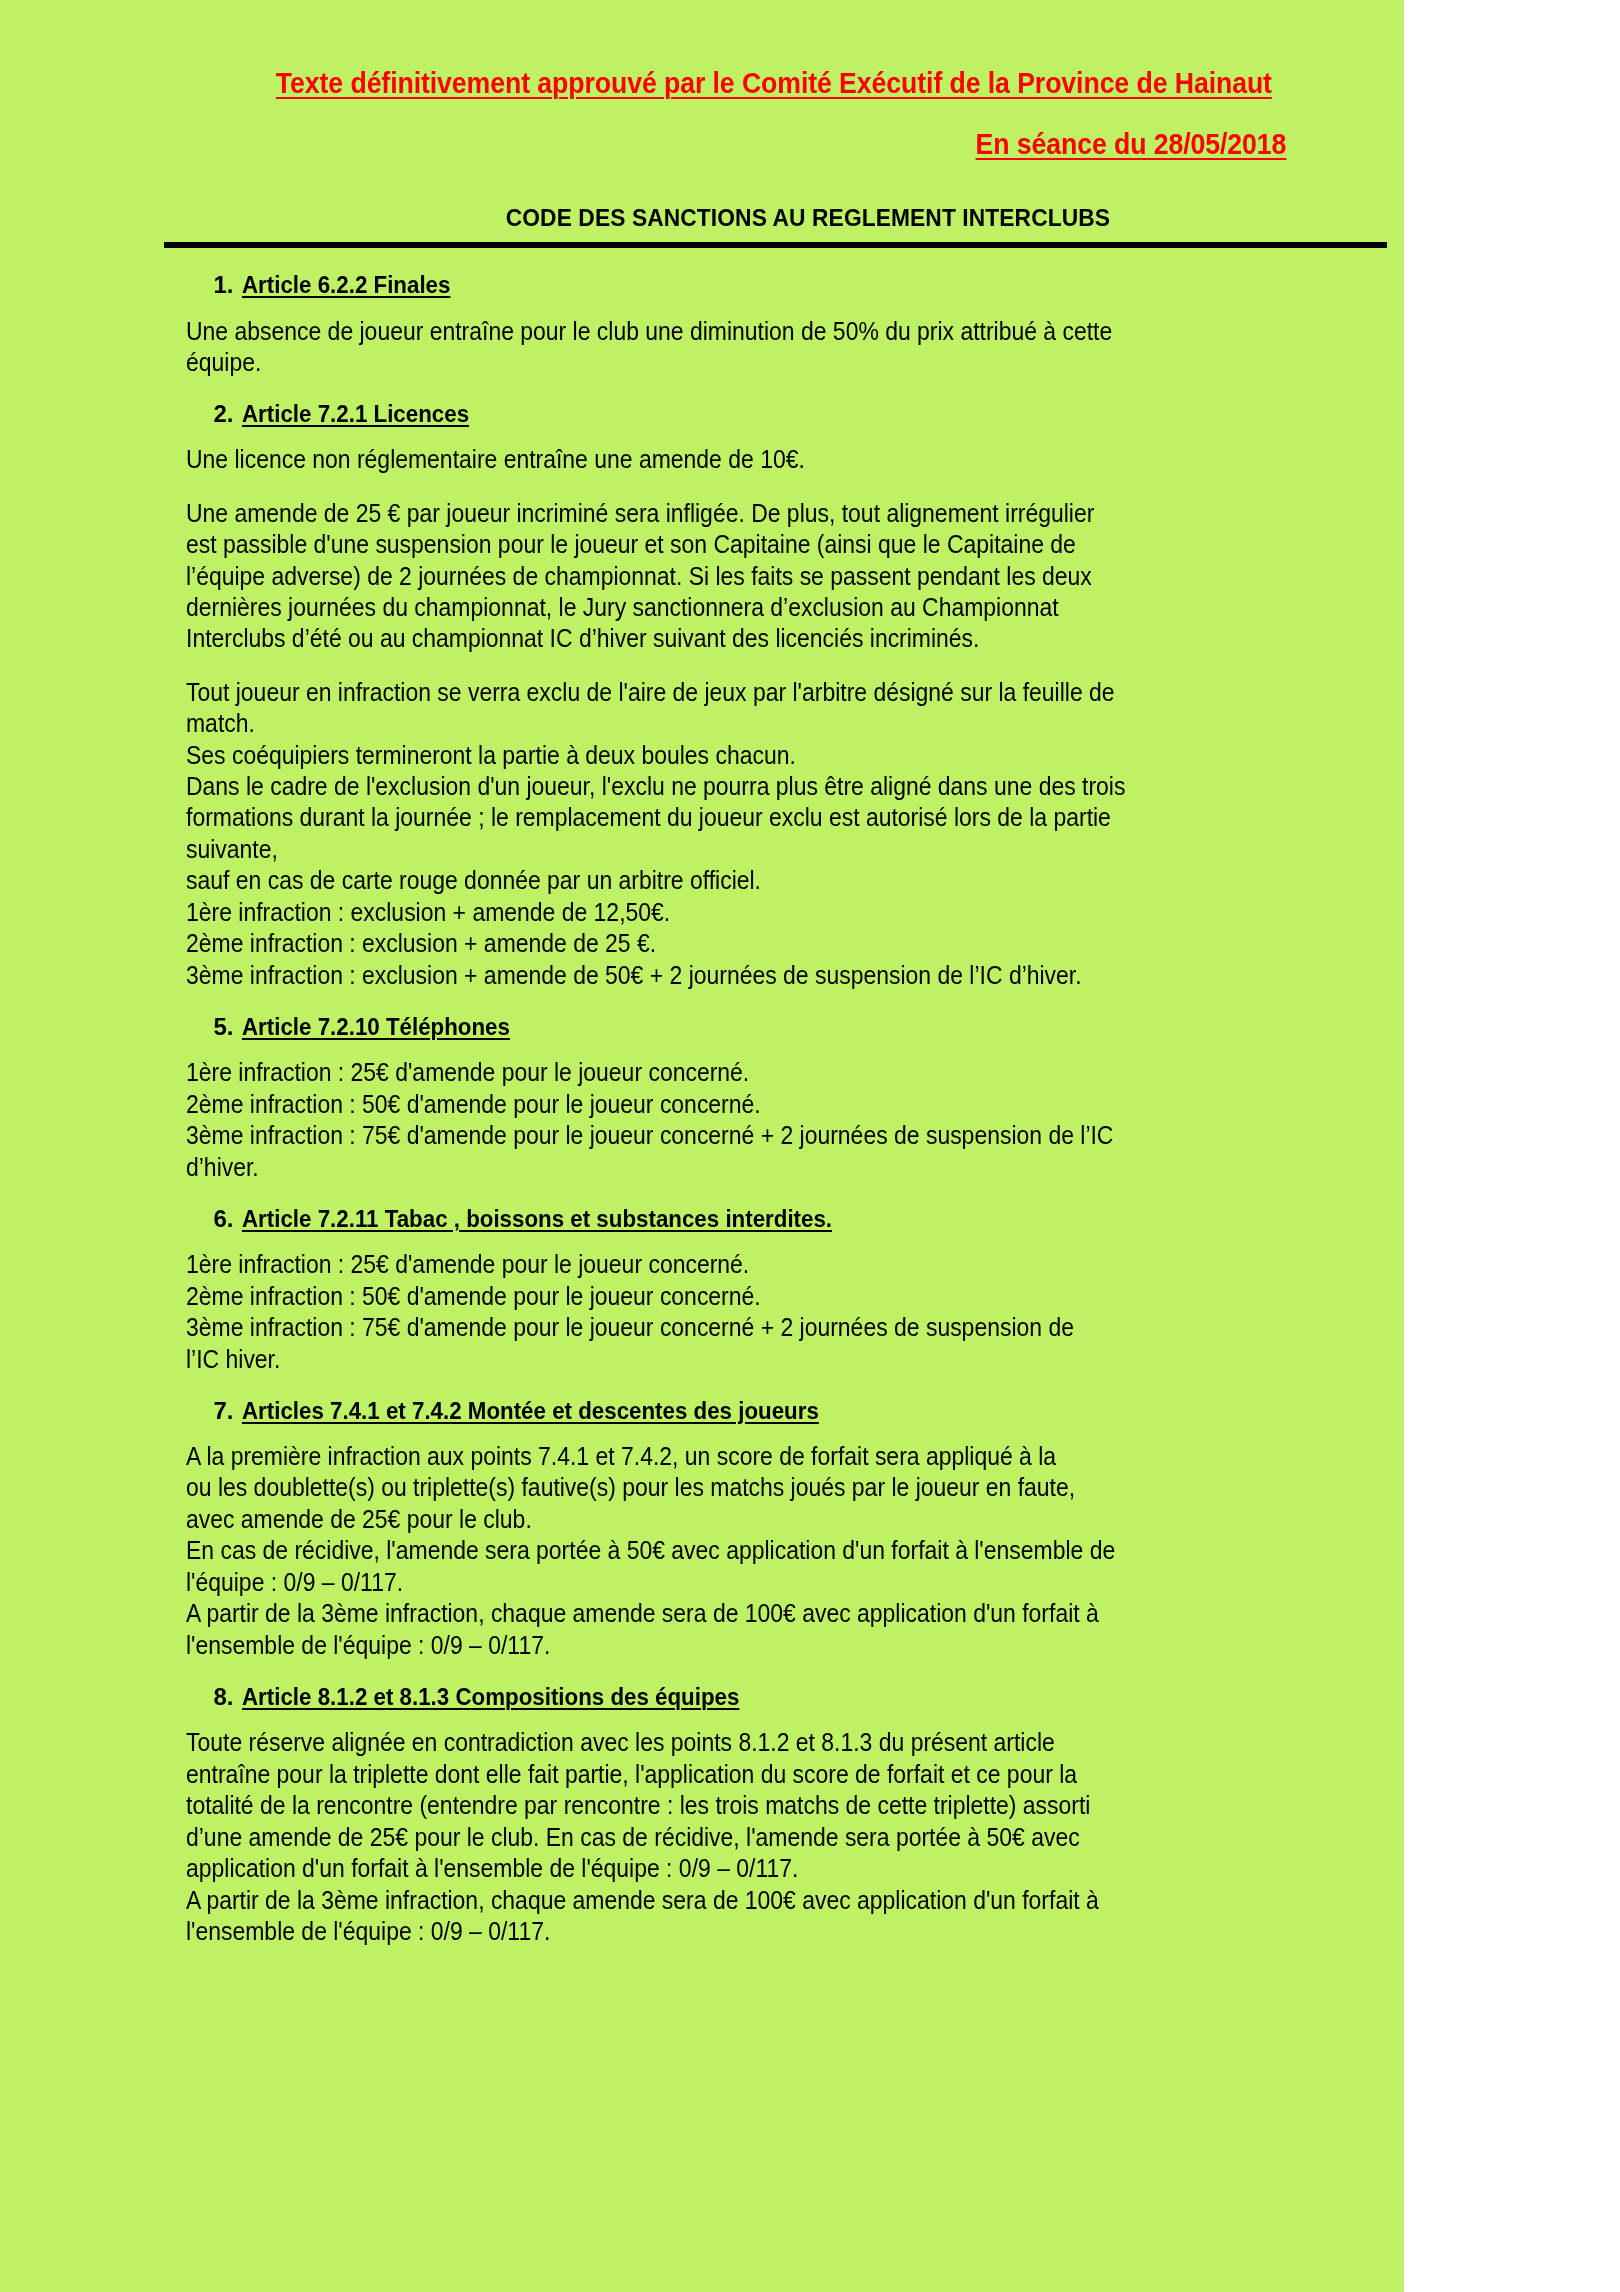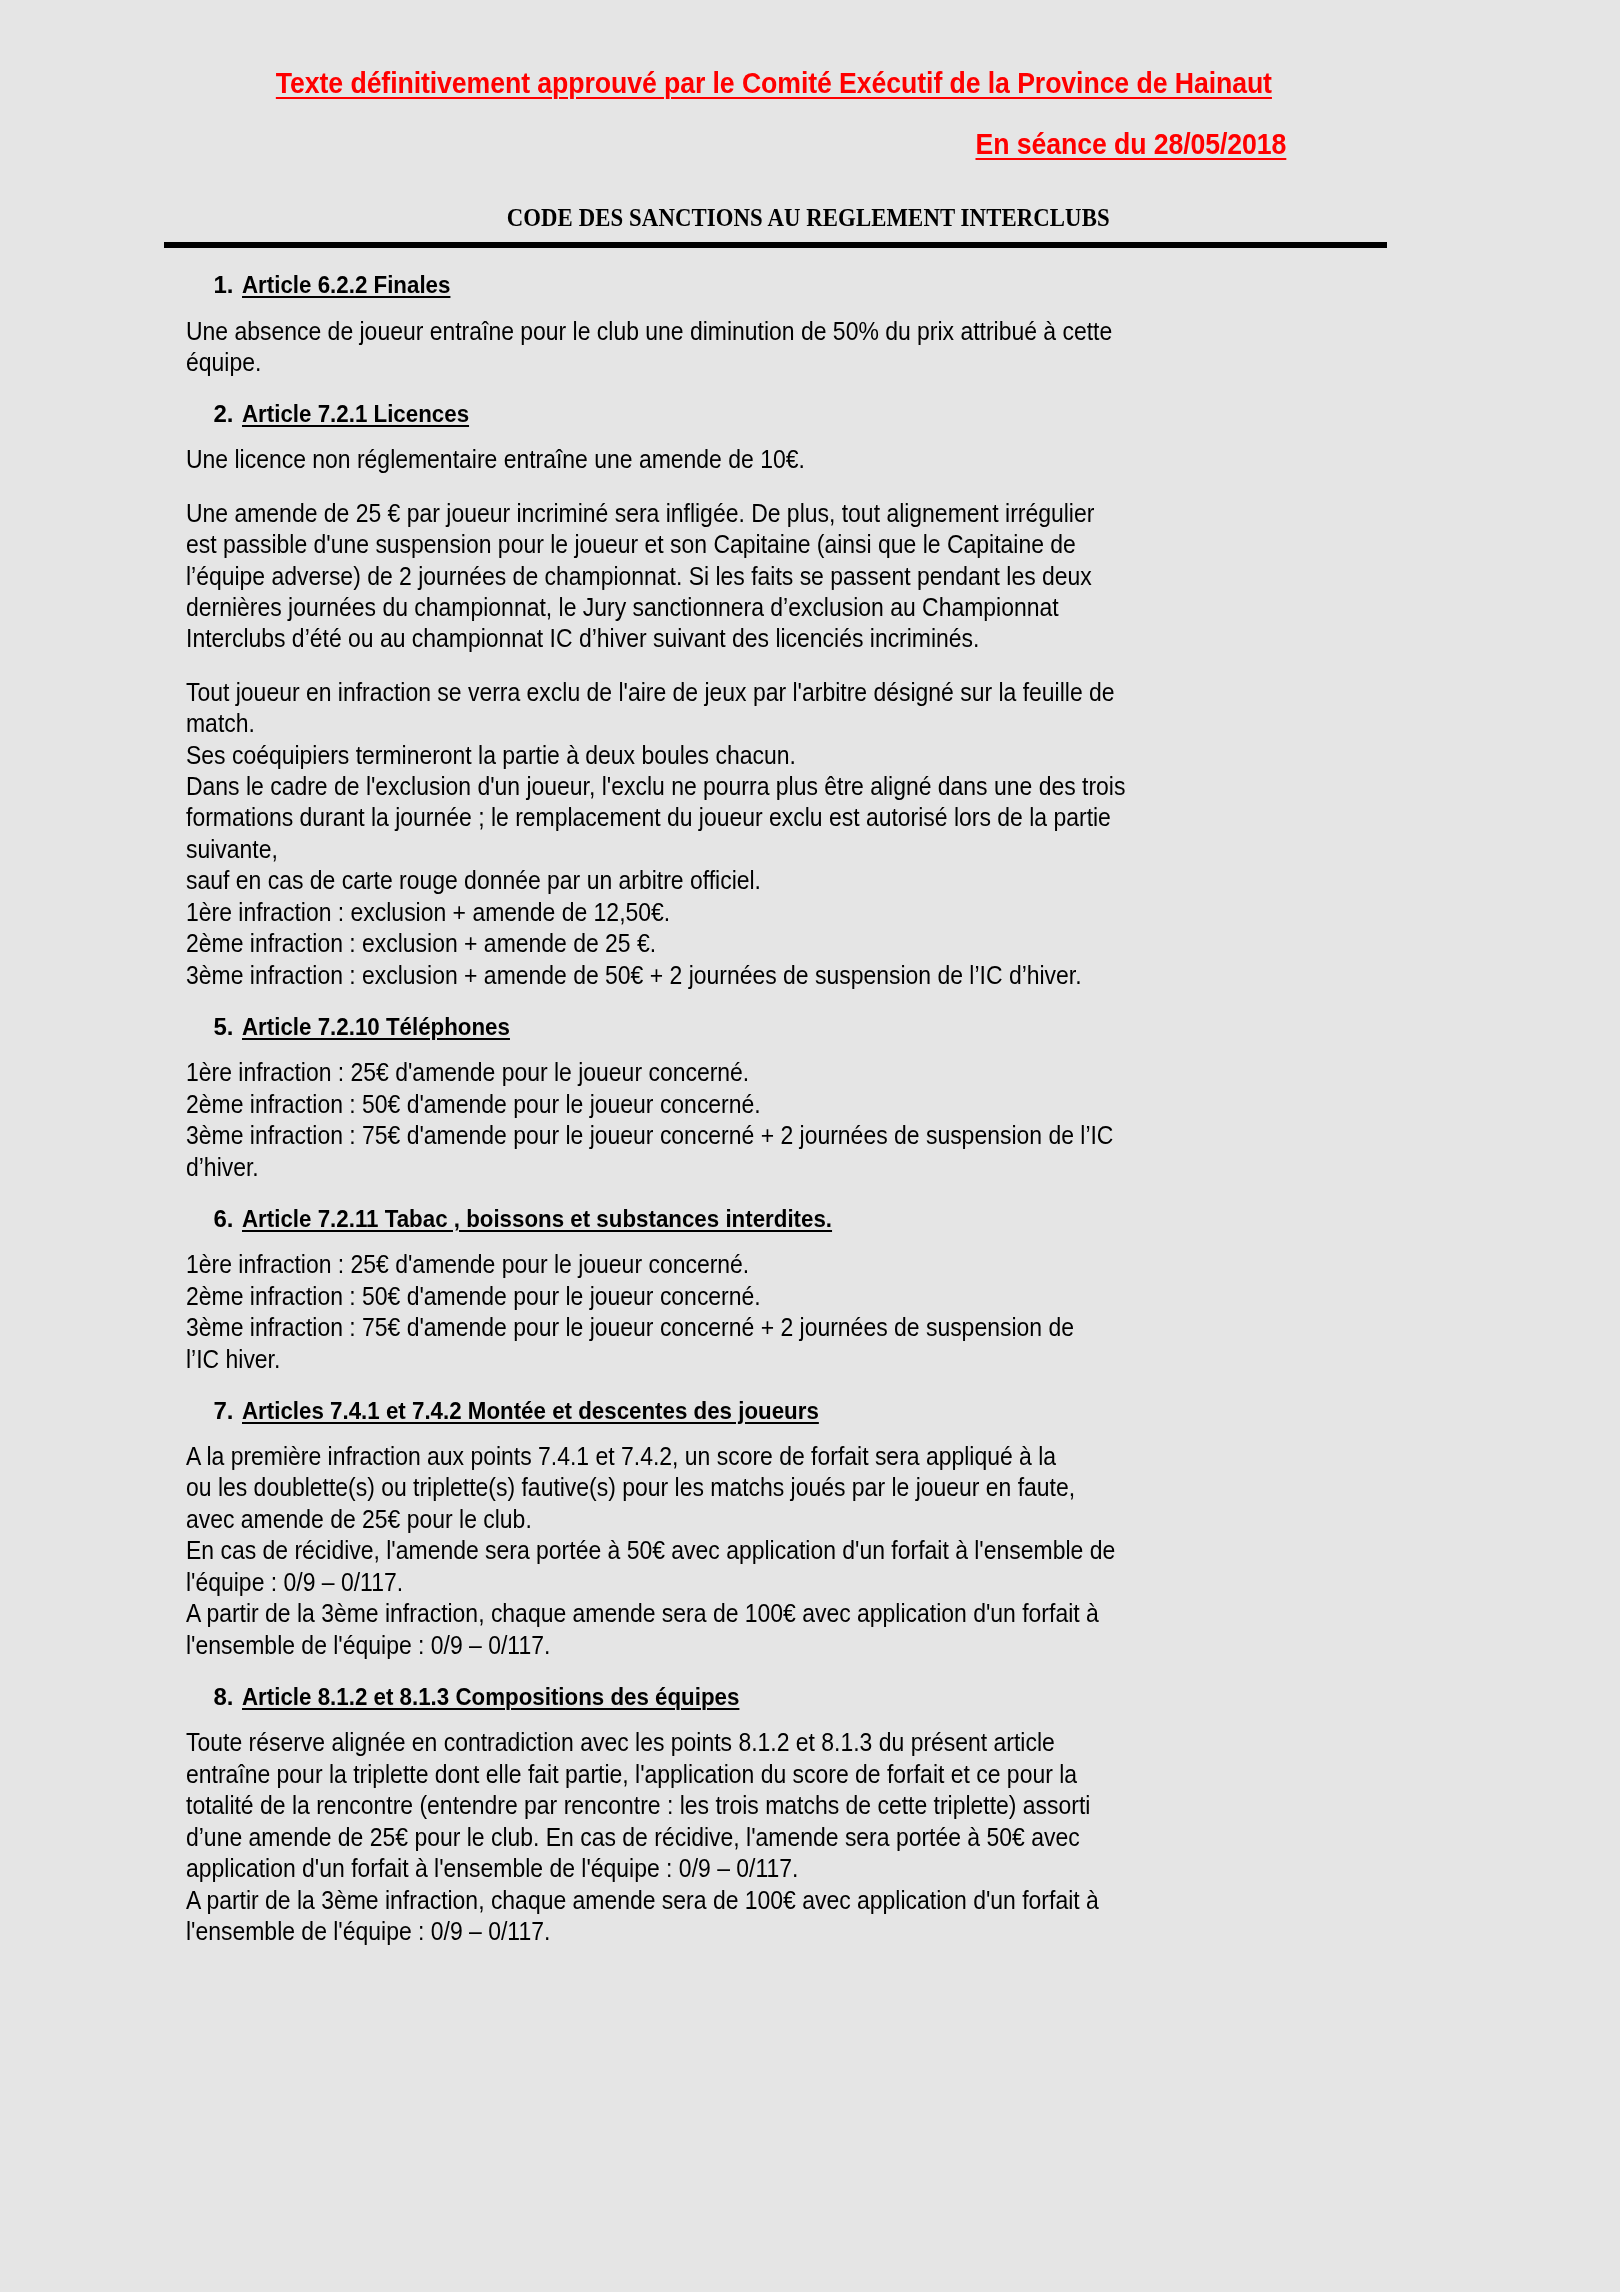--- a/index.html
+++ b/index.html
@@ -5,23 +5,23 @@
   html, body {
     margin: 0;
     padding: 0;
     background: #ffffff;
   }
   body {
     font-family: "Liberation Sans", "DejaVu Sans", sans-serif;
   }
   .page {
     position: relative;
-    width: 1620px;
+    width: 1404px;
     height: 2293px;
-    background: #e5e5e5;
+    background: #bef264;
     overflow: hidden;
     box-sizing: border-box;
   }
   .sheet {
     position: absolute;
     left: 186px;
     top: 0;
     width: 1225px;
   }
 
@@ -49,21 +49,20 @@
     text-decoration: underline;
     text-underline-offset: 3.9px;
     text-decoration-thickness: 2px;
   }
 
   
   .doc-title-wrap {
     margin-top: 43px;
     text-align: center;
     padding-left: 19.6px;
-    font-family: Liberation Serif, serif;
   }
   .doc-title {
     display: inline-block;
     font-weight: bold;
     font-size: 24.5px;
     color: #000000;
     transform: scaleX(0.93);
     transform-origin: center;
     letter-spacing: 0.1px;
   }

